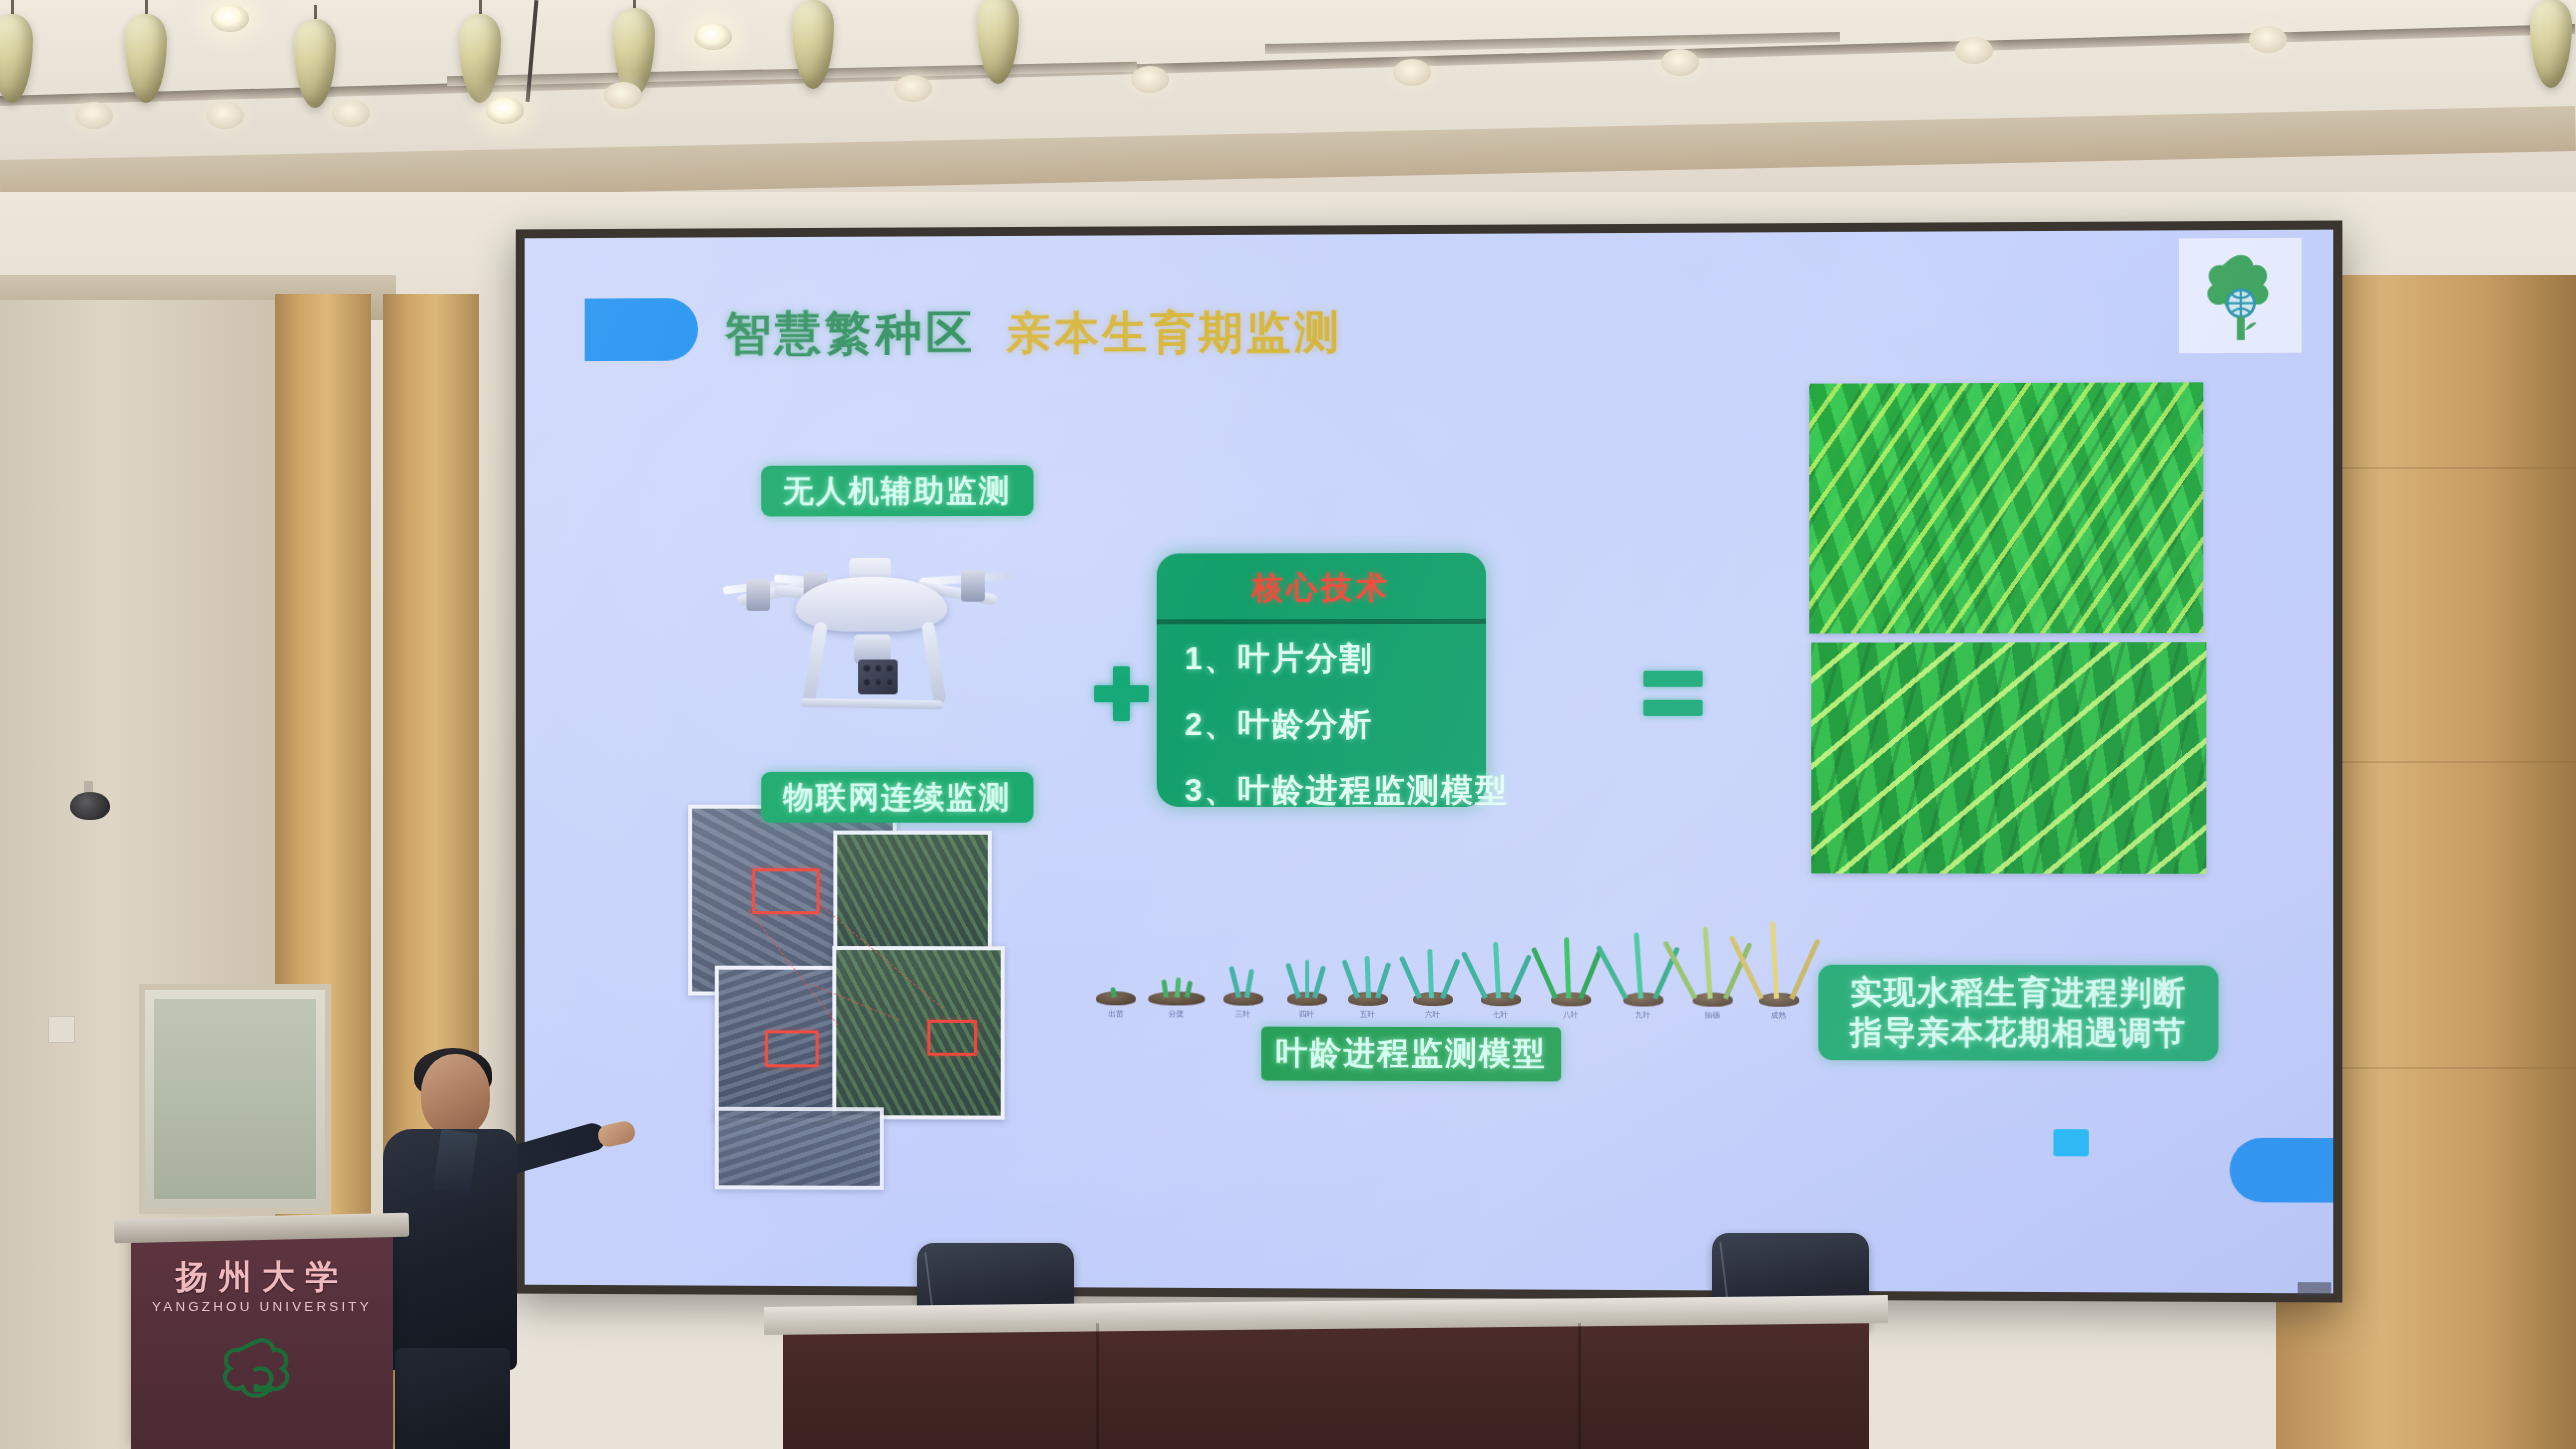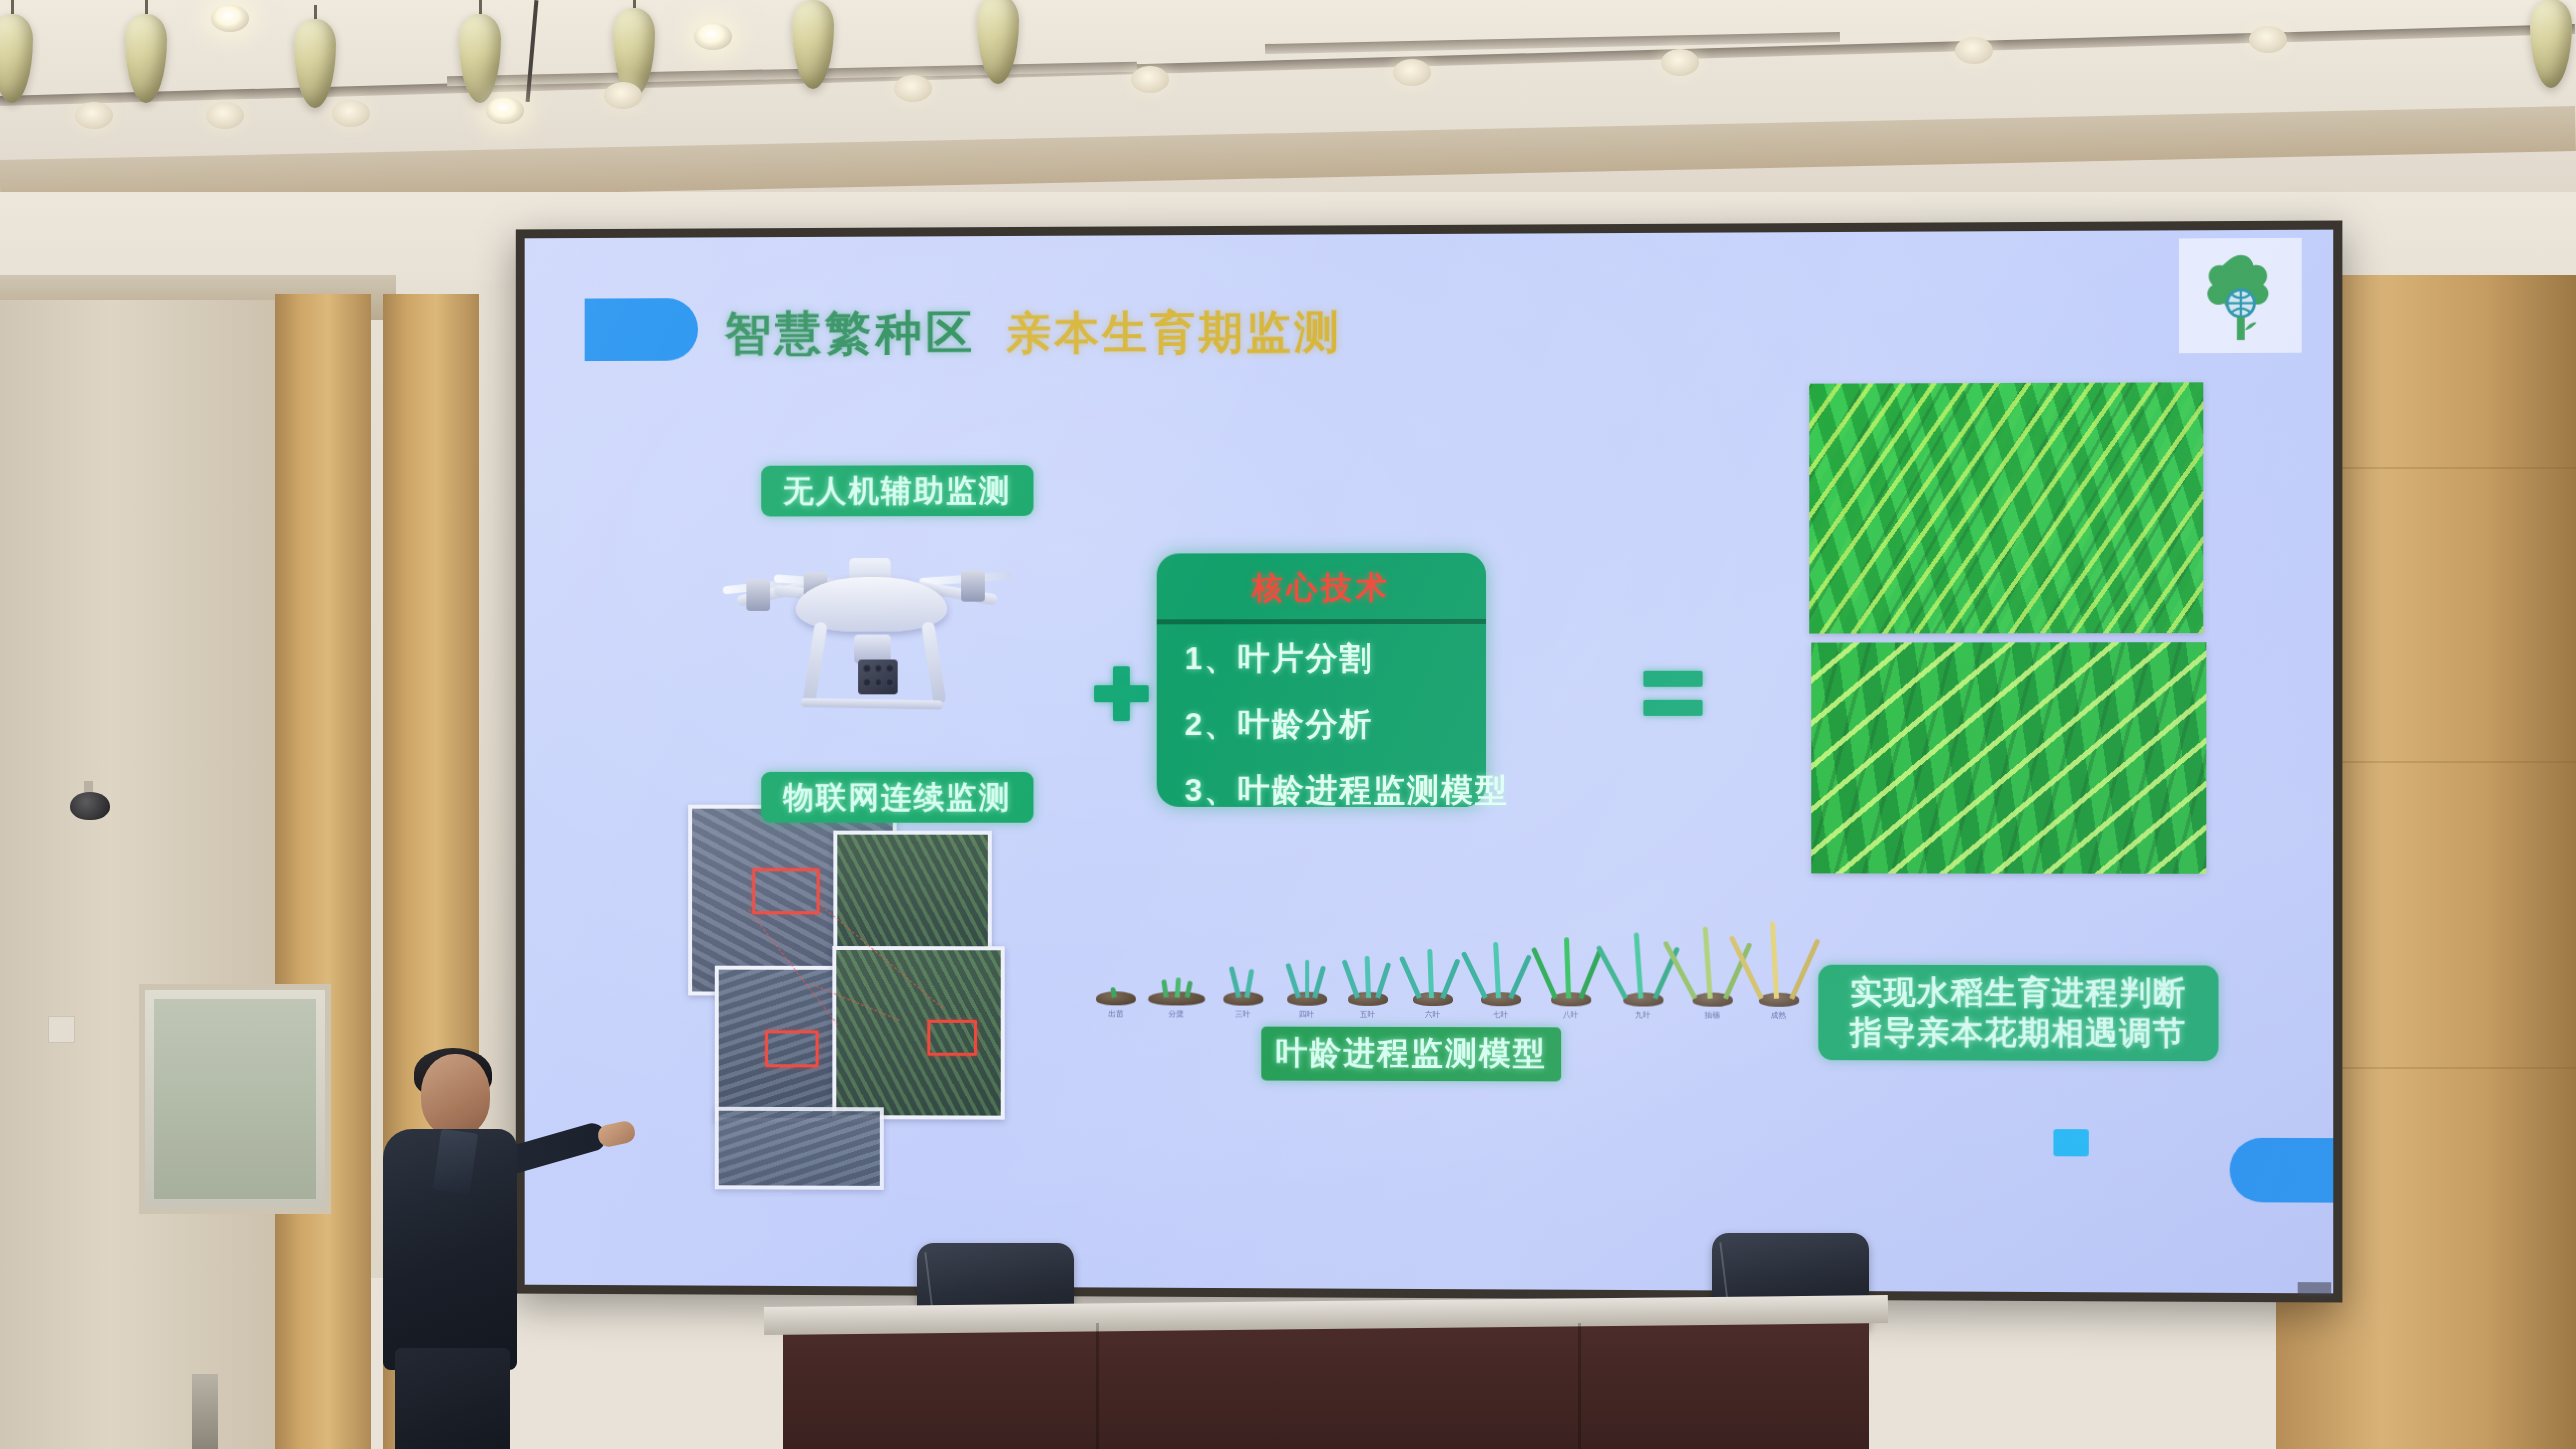--- a/index.html
+++ b/index.html
@@ -737,16 +737,28 @@
       <div class="p-arm"></div>
       <div class="p-hand"></div>
       <div class="p-hair"></div>
       <div class="p-head"></div>
       <div class="p-body"></div>
       <div class="p-collar"></div>
       <div class="p-legs"></div>
     </div>
 
     <div class="podium-stem"></div>
+    <div class="podium">
+      <div class="podium-top"></div>
+      <div class="podium-title">扬州大学</div>
+      <div class="podium-sub">YANGZHOU UNIVERSITY</div>
+      <div class="podium-emblem">
+        <svg width="84" height="84" viewBox="0 0 100 100" aria-hidden="true">
+          <path d="M50 6c8 0 13 6 14 12 8-2 15 4 15 12 0 5-2 8-5 10 6 4 8 11 4 17-4 7-12 9-19 5-2 7-9 11-16 10-7 1-14-3-16-10-7 4-15 2-19-5-4-6-2-13 4-17-3-2-5-5-5-10 0-8 7-14 15-12C37 12 42 6 50 6z" fill="none" stroke="#1e6b3a" stroke-width="5"></path>
+          <path d="M40 42c8-4 14-2 18 2 5 5 4 13-2 17-5 3-12 2-15-2" fill="none" stroke="#1e6b3a" stroke-width="5"></path>
+          <rect x="40" y="62" width="22" height="6" fill="#1e6b3a"></rect>
+        </svg>
+      </div>
+    </div>
 
   </div>
 </div>
 
 
 </body></html>

